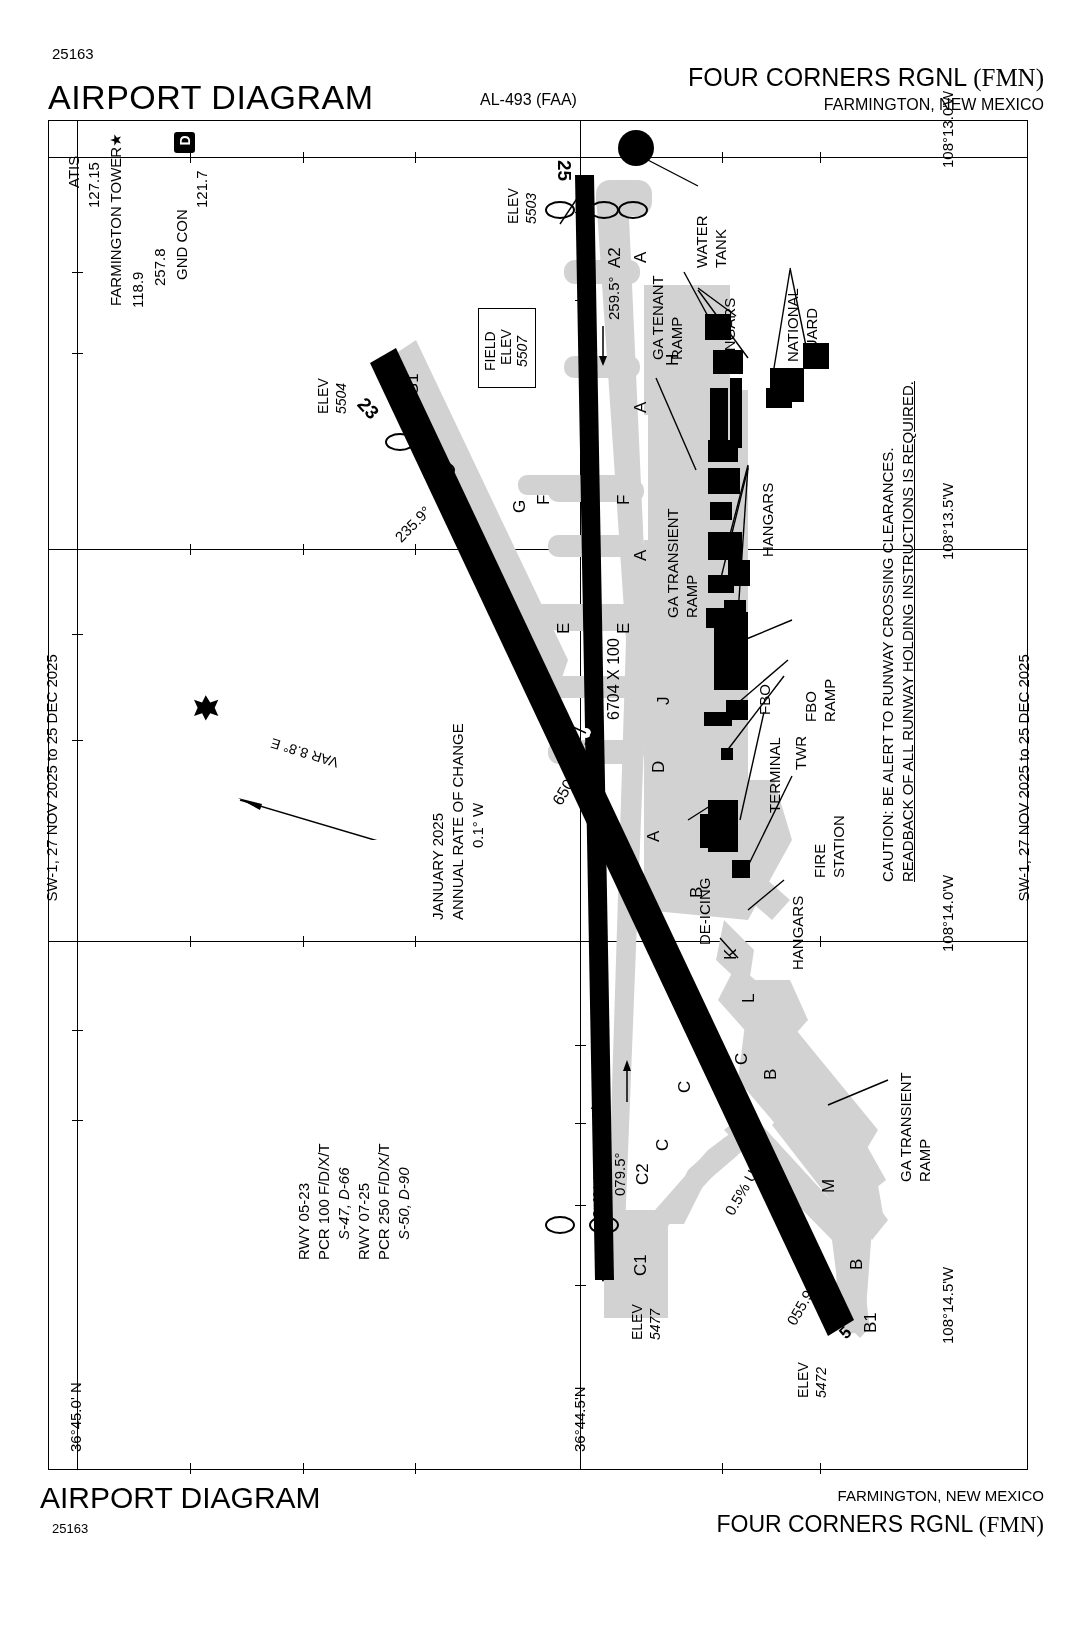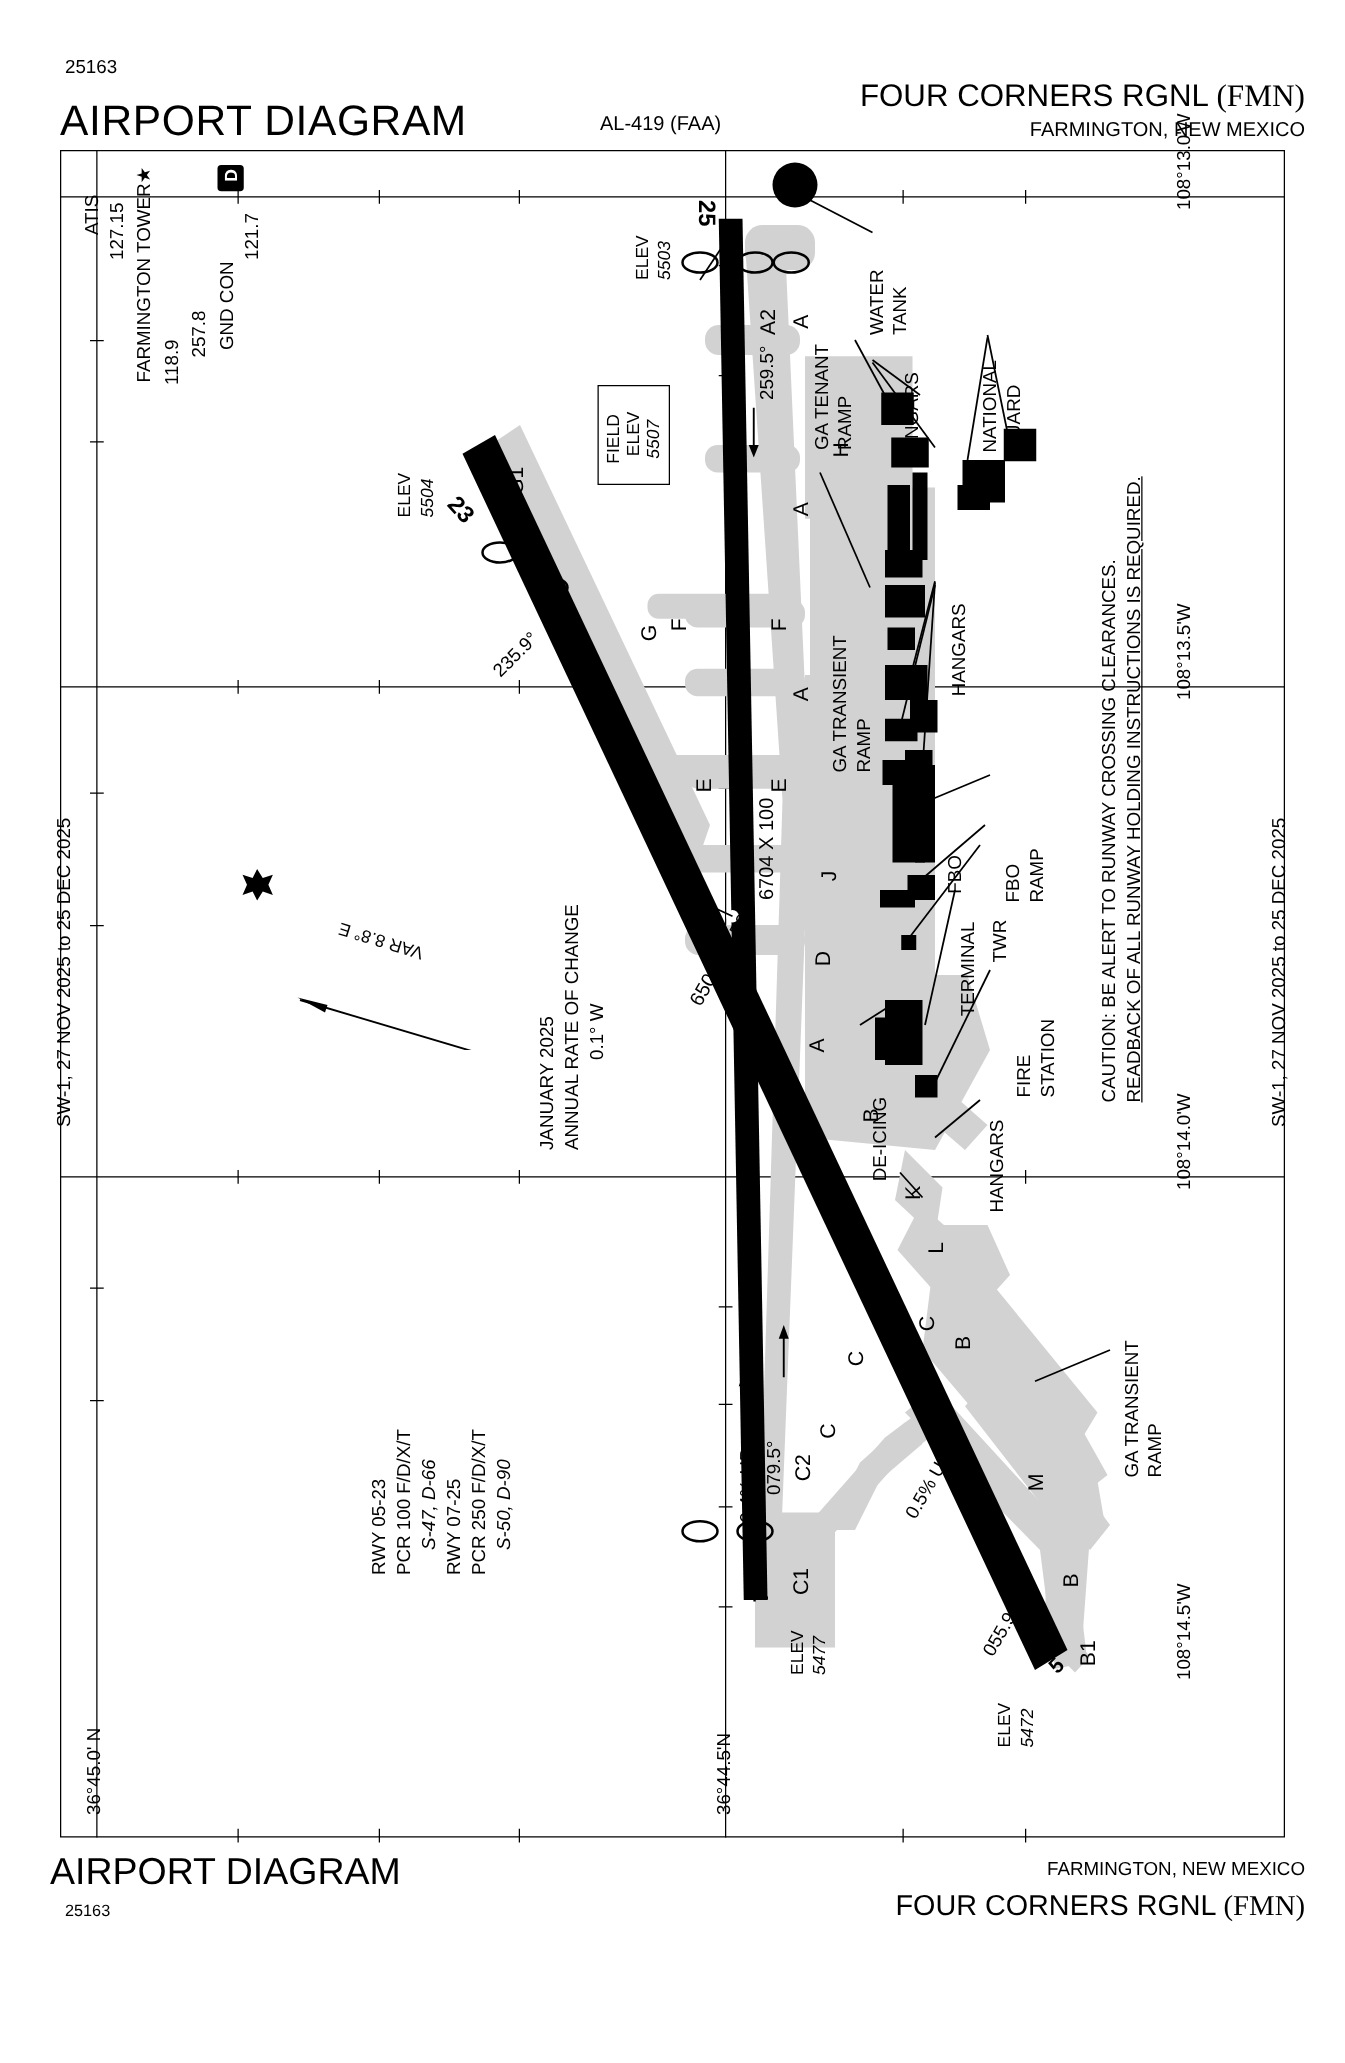--- a/index.html
+++ b/index.html
@@ -45,21 +45,21 @@
   svg{display:block;}
   .fieldelev-box{border:1.6px solid #000;padding:4px 5px;}
 </style>
 </head>
 <body>
 
 <div class="pg">
 
   <div class="t" id="doc-no-top">25163</div>
   <div class="t" id="title-top">AIRPORT DIAGRAM</div>
-  <div class="t" id="al-code">AL-419 (FAA)</div>
+  <div class="t" id="al-code">AL-493 (FAA)</div>
   <div class="t" id="apt-name-top">
     <span>FOUR CORNERS RGNL</span>
     <span class="fmn">(FMN)</span>
   </div>
   <div class="t" id="city-top">FARMINGTON, NEW MEXICO</div>
 
   <div class="t sidestrip" id="side-left">SW-1,  27 NOV 2025  to  25 DEC 2025</div>
   <div class="t sidestrip" id="side-right">SW-1,  27 NOV 2025  to  25 DEC 2025</div>
 
   <div class="abs" id="frame"></div>

